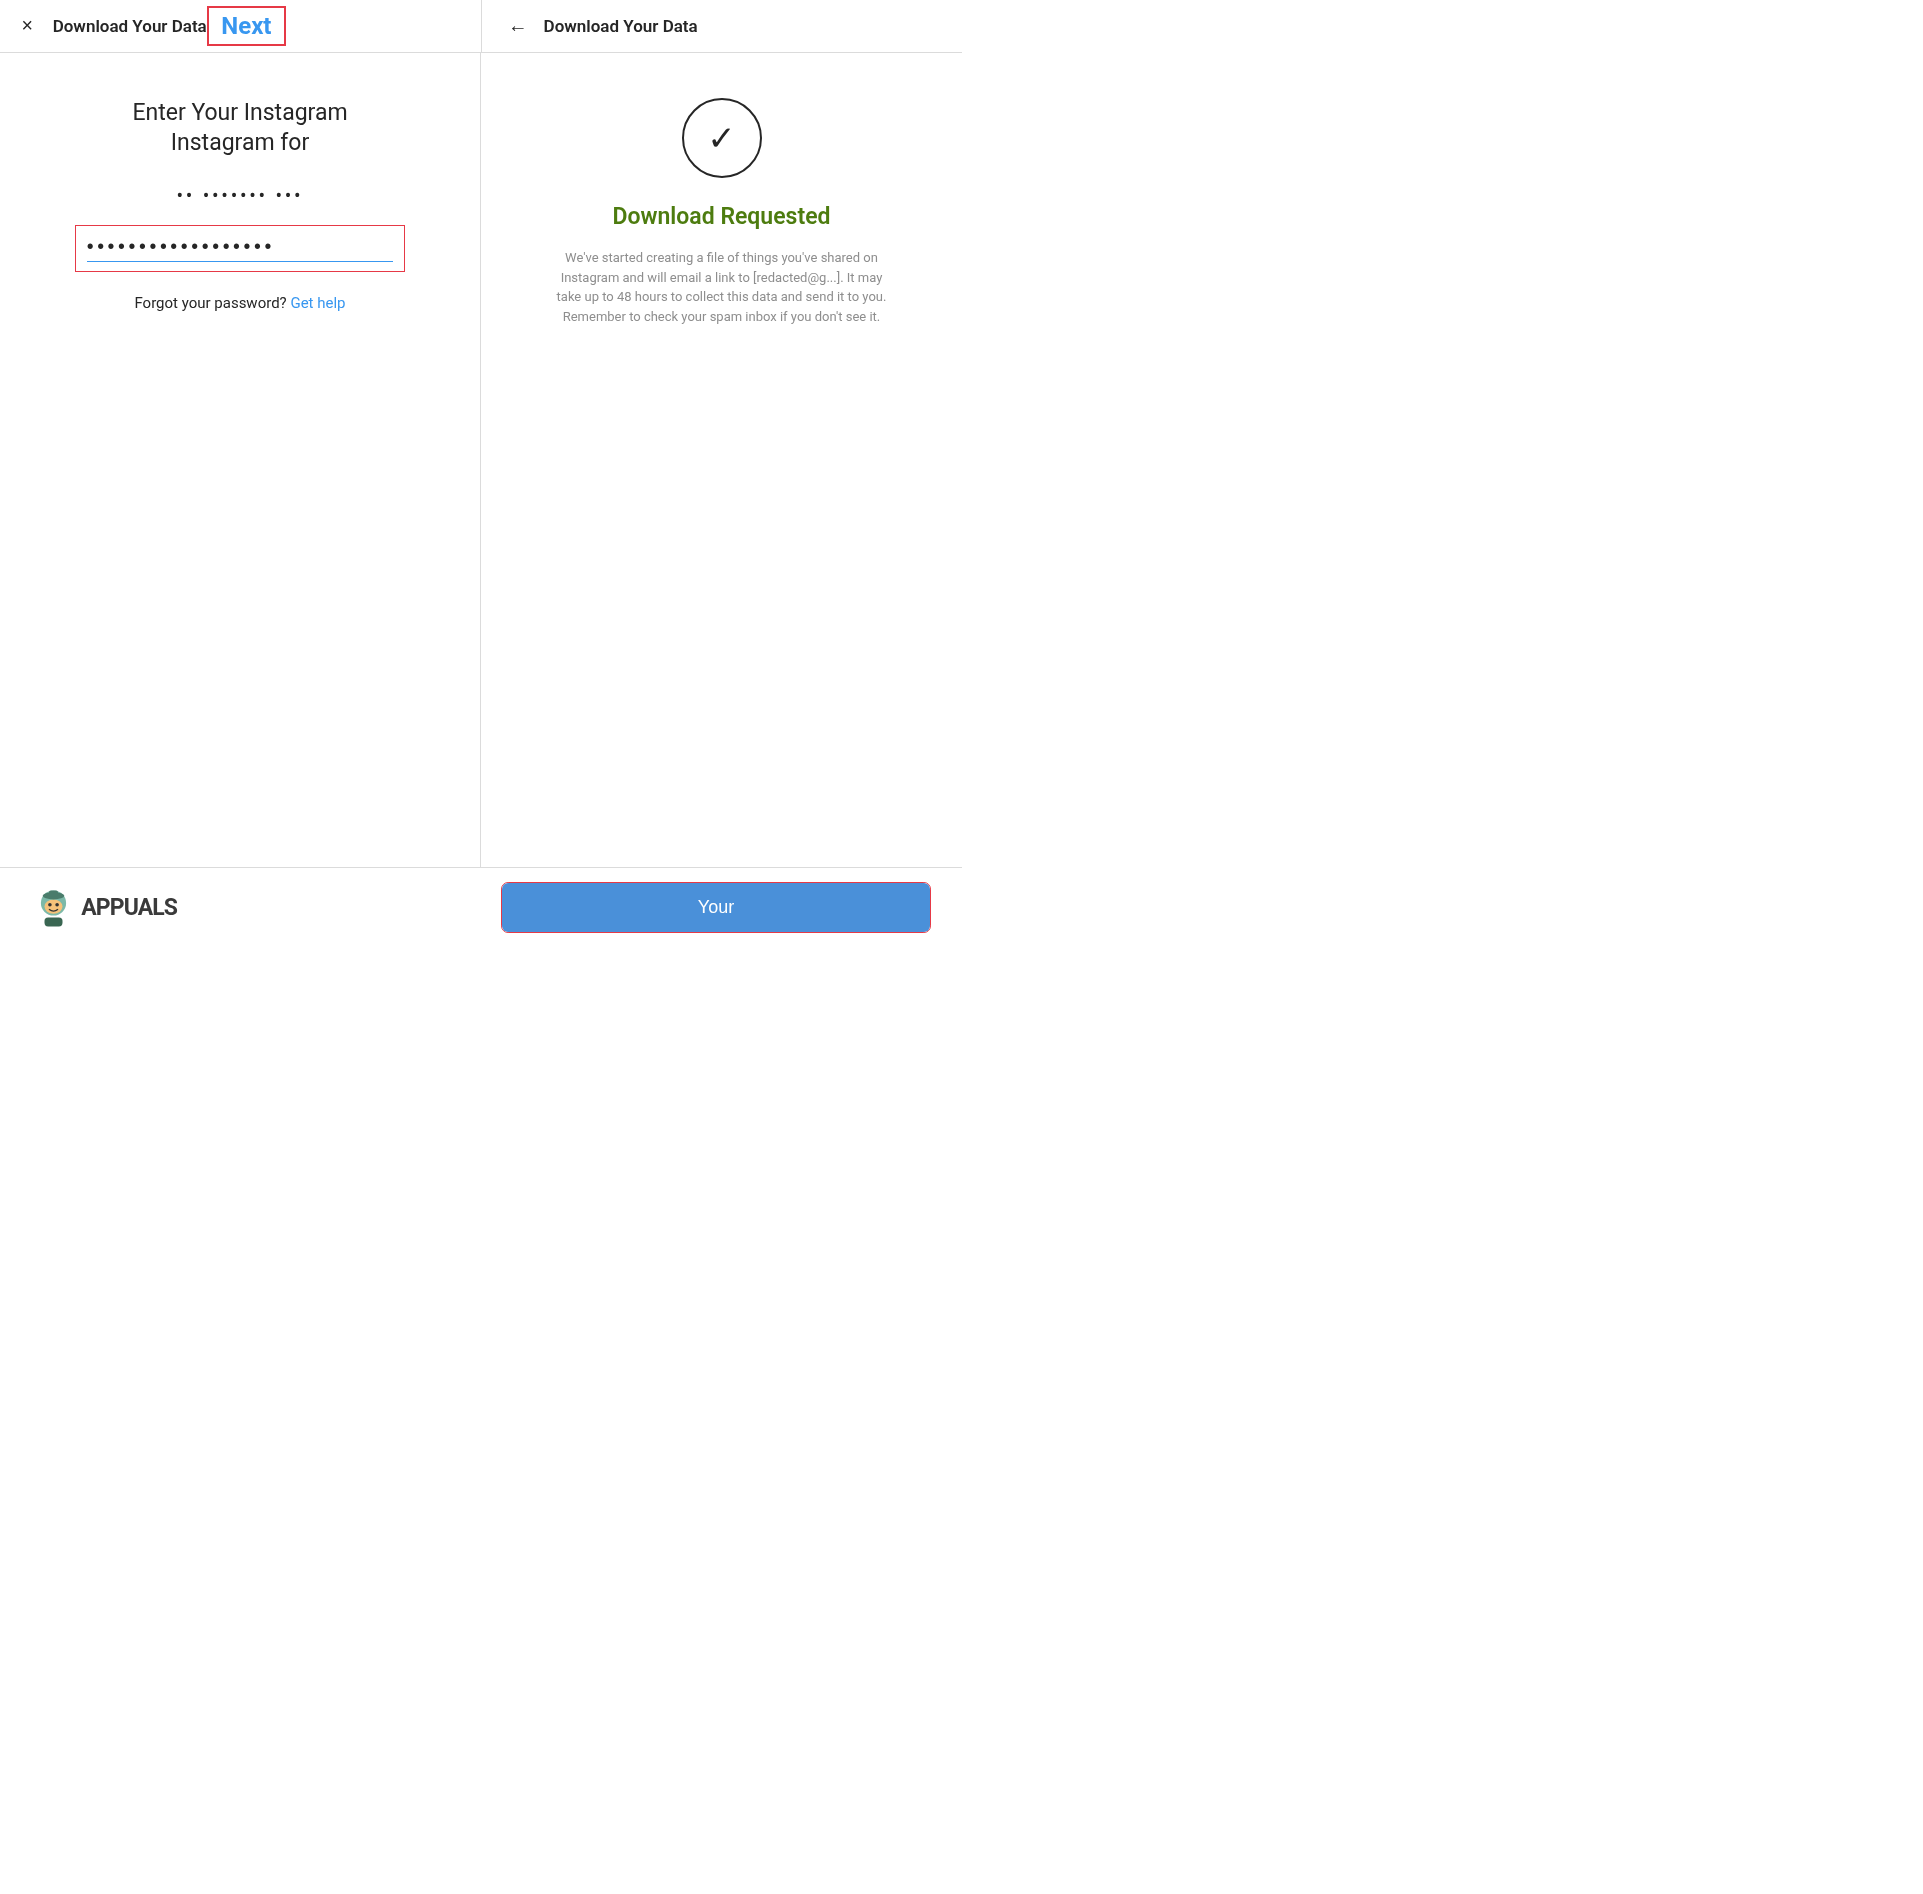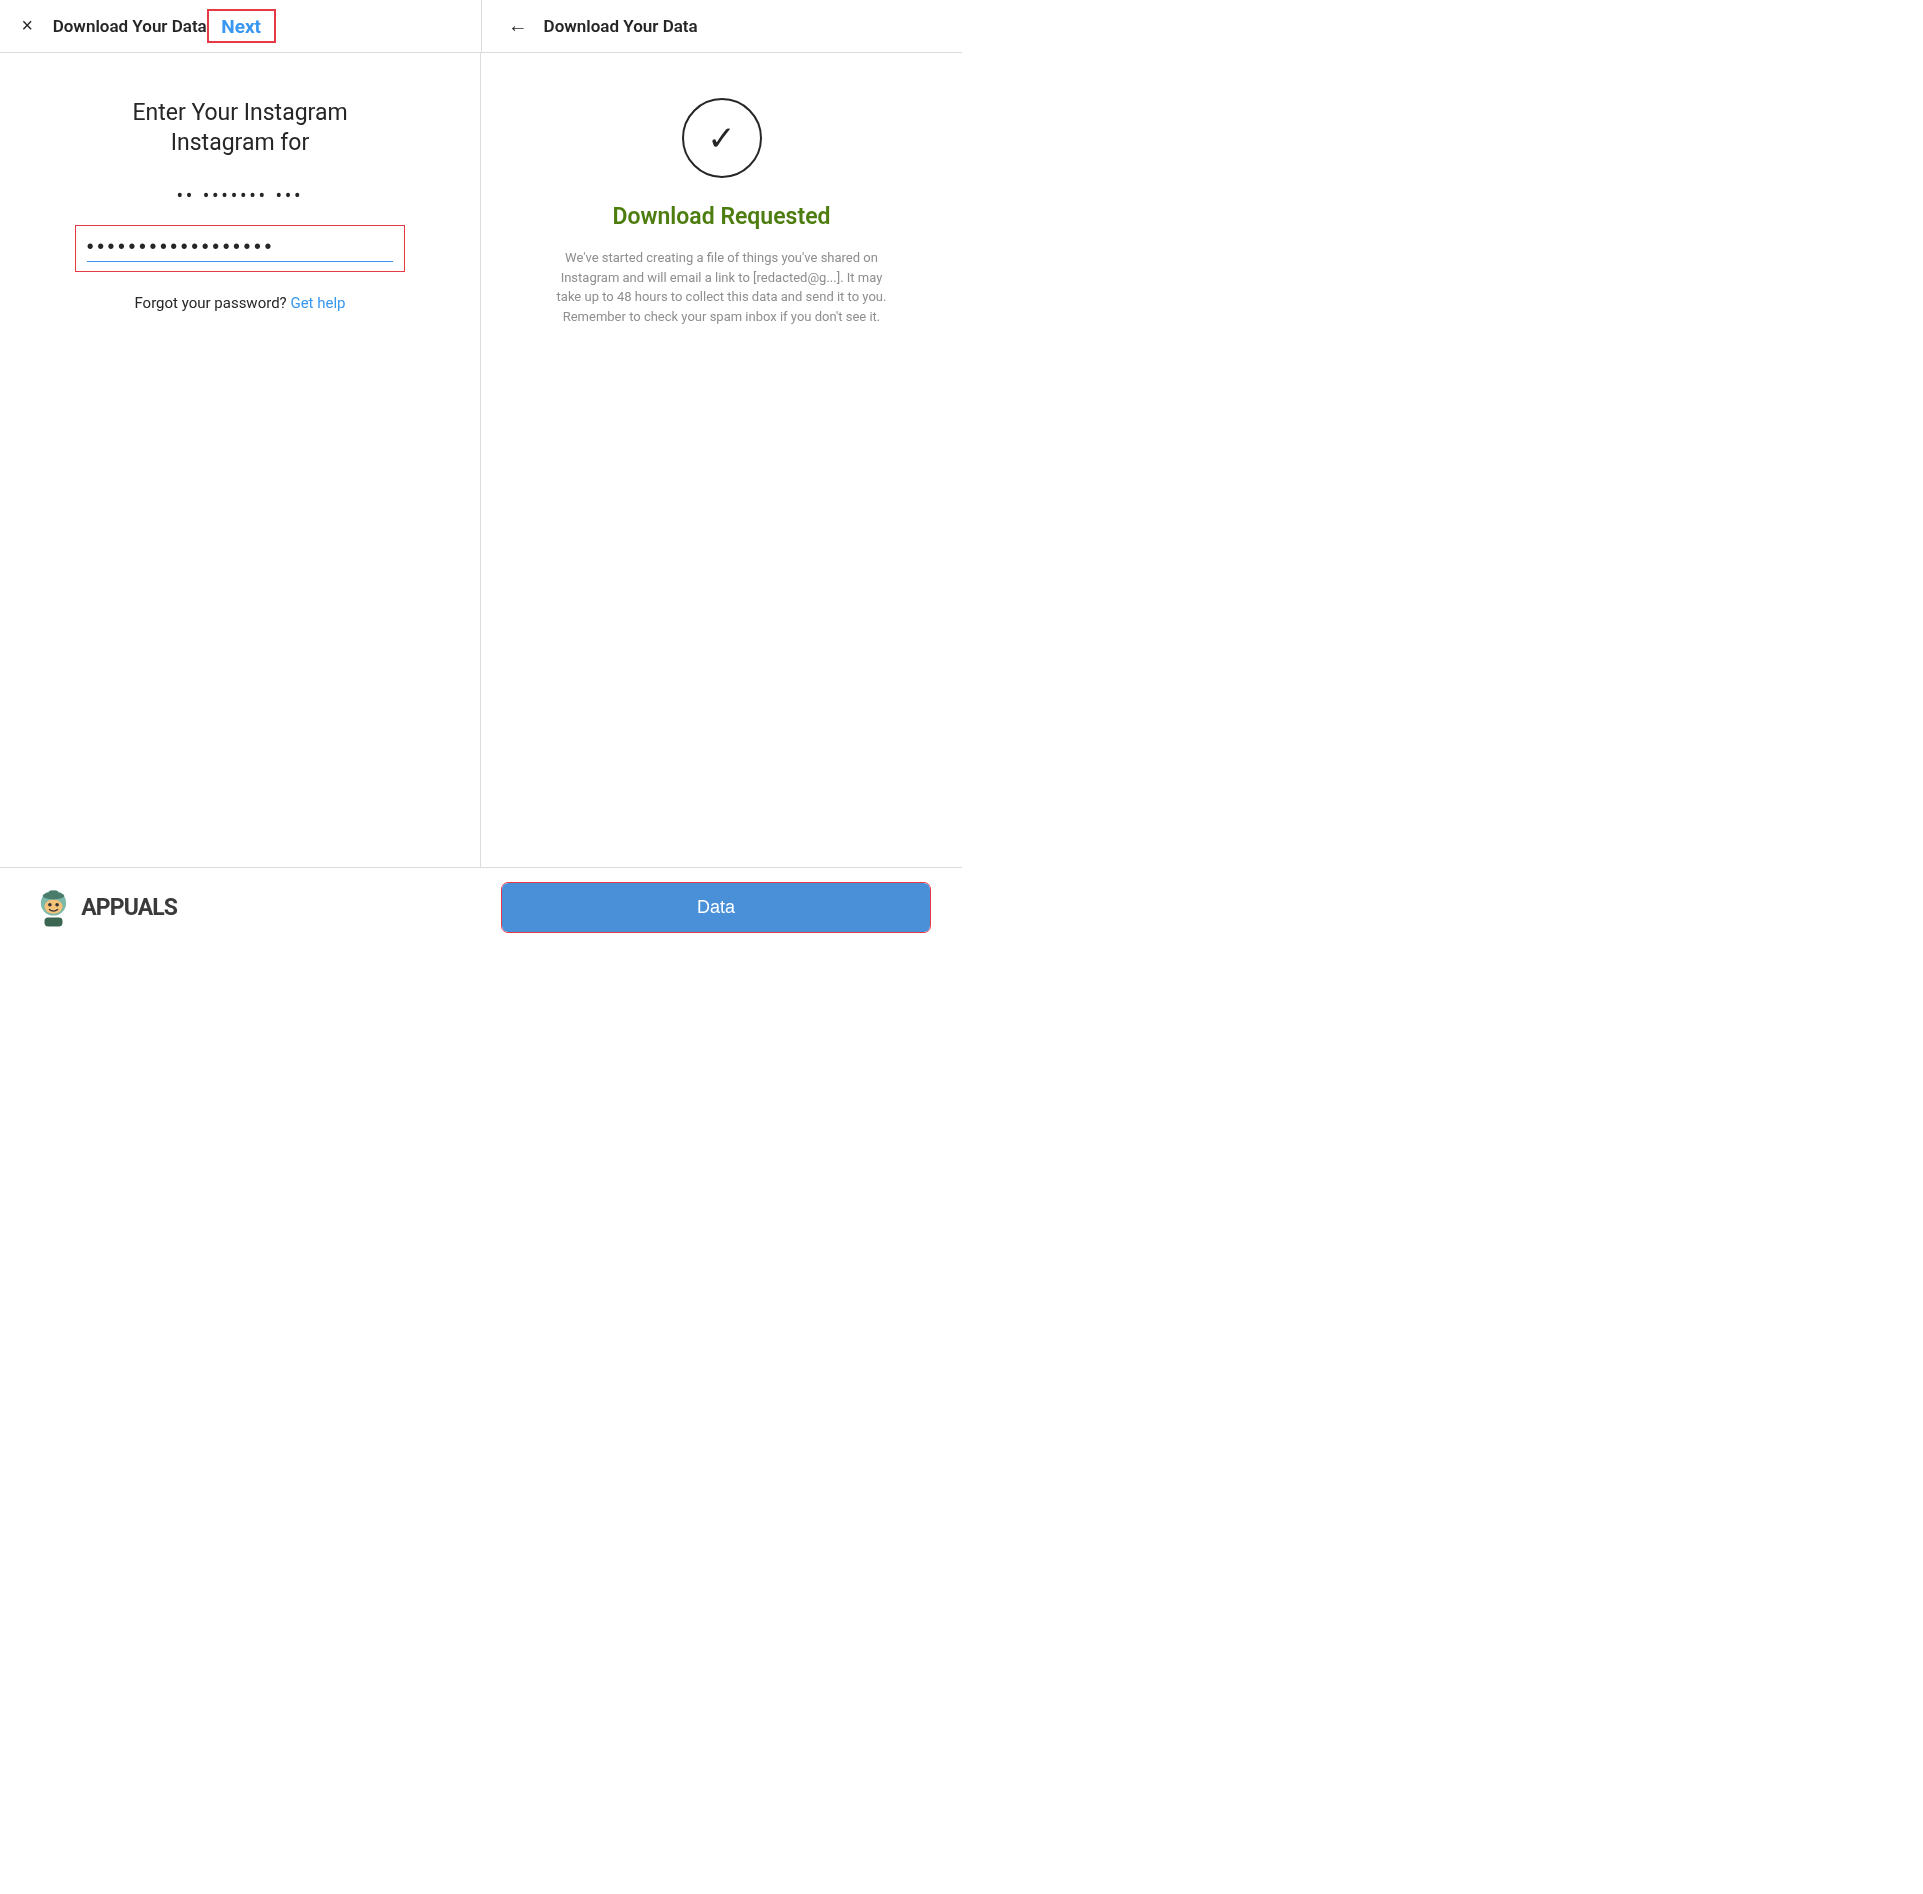--- a/index.html
+++ b/index.html
@@ -242,21 +242,21 @@
       padding: 14.3px 71px;
       min-width: 428px;
       border-radius: 5.3px;
     }
 
     .next-btn-highlighted {
       display: inline-block;
       border: 2.2px solid #e63946;
       padding: 3.6px 12.5px;
       color: #3897f0;
-      font-size: 19px;
+      font-size: 24px;
       font-weight: 700;
     }
   </style>
 </head>
 <body>
 
 <div class="outer-container">
 
   <div class="header">
     <div class="header-left">
@@ -312,18 +312,18 @@
 
         <ellipse cx="25" cy="12" rx="12" ry="4" fill="#4a7c6b"></ellipse>
         <rect x="20" y="6" width="10" height="7" rx="2" fill="#4a7c6b"></rect>
 
         <rect x="15" y="36" width="20" height="10" rx="4" fill="#3a6652"></rect>
       </svg>
       <span class="appuals-logo-text">APPUALS</span>
     </div>
 
     <div class="done-btn-wrapper">
-      <button class="done-btn">Data</button>
+      <button class="done-btn">Your</button>
     </div>
   </div>
 
 </div>
 
 
 </body></html>

